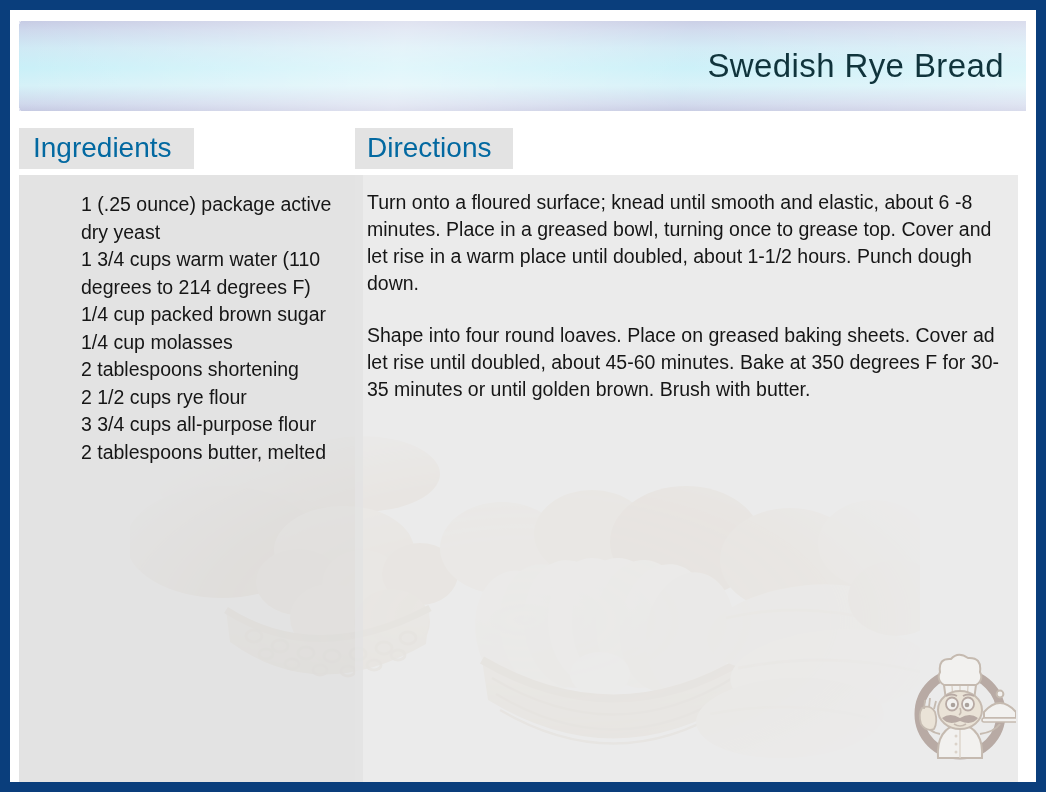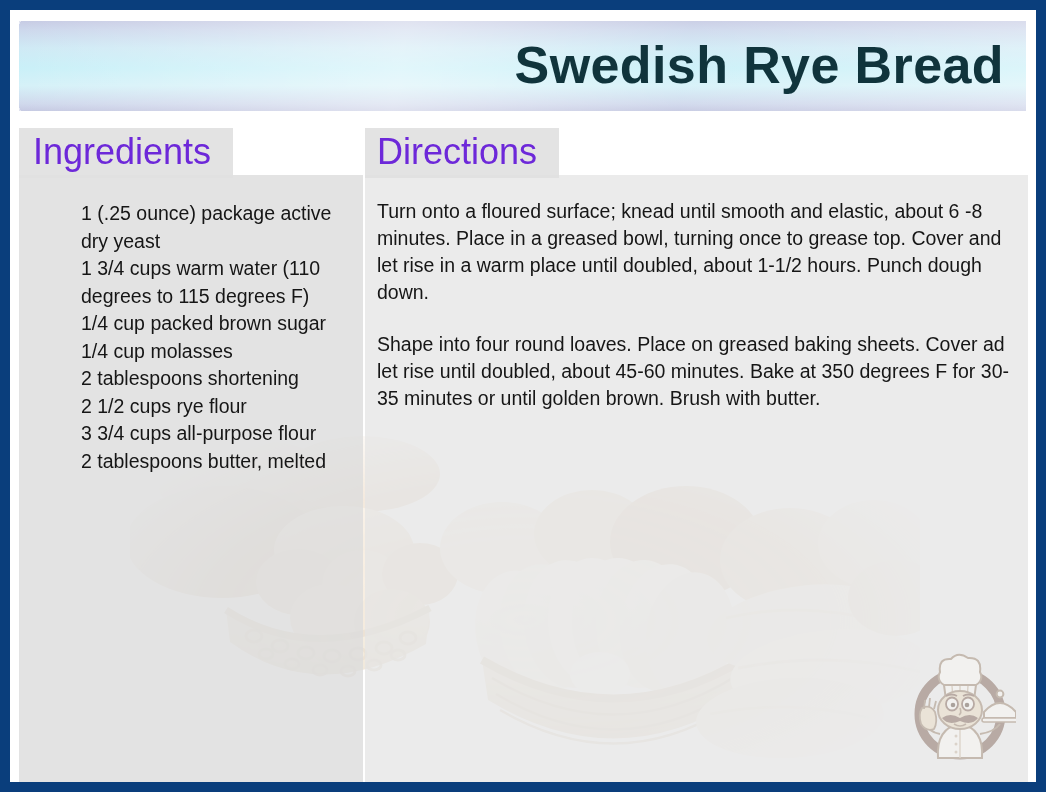--- a/index.html
+++ b/index.html
@@ -50,22 +50,22 @@
     inset: 0;
     background:
       linear-gradient(100deg, rgba(255,255,255,0) 0%, rgba(255,255,255,0.45) 38%, rgba(255,255,255,0.08) 66%, rgba(255,255,255,0.35) 100%);
     pointer-events: none;
   }
   .banner-title {
     position: absolute;
     right: 22px;
     top: 50%;
     transform: translateY(-52%);
-    font-size: 52px;
-    font-weight: 700;
+    font-size: 33px;
+    font-weight: 400;
     letter-spacing: 0.4px;
     color: #10343c;
     white-space: nowrap;
     line-height: 1;
     margin-left: 44px;
   }
 
   
   .photo {
     position: absolute;
@@ -86,29 +86,29 @@
     right: 9px;
     bottom: 0;
   }
 
   .col {
     position: absolute;
     top: 0;
     bottom: 0;
   }
   .col-ingredients { left: 0;   width: 344px; }
-  .col-directions  { left: 346px; width: 663px; }
+  .col-directions  { left: 336px; width: 663px; }
 
   .section-head {
     position: relative;
     display: inline-block;
     padding: 4px 22px 6px 14px;
-    font-size: 36px;
+    font-size: 28px;
     font-weight: 400;
-    color: #6d28d9;
+    color: #0369a1;
     line-height: 1.12;
     background: rgba(225,225,225,0.93);
     z-index: 3;
   }
   .col-directions .section-head { padding-left: 12px; }
 
   .panel {
     position: absolute;
     left: 0;
     right: 0;
@@ -262,21 +262,21 @@
       </svg>
     </div>
 
     <div class="columns">
 
       <div class="col col-ingredients">
         <div class="panel"></div>
         <div class="section-head">Ingredients</div>
         <div class="panel-body">
           <div class="ing-line">1 (.25 ounce) package active dry yeast</div>
-          <div class="ing-line">1 3/4 cups warm water (110 degrees to 115 degrees F)</div>
+          <div class="ing-line">1 3/4 cups warm water (110 degrees to 214 degrees F)</div>
           <div class="ing-line">1/4 cup packed brown sugar</div>
           <div class="ing-line">1/4 cup molasses</div>
           <div class="ing-line">2 tablespoons shortening</div>
           <div class="ing-line">2 1/2 cups rye flour</div>
           <div class="ing-line">3 3/4 cups all-purpose flour</div>
           <div class="ing-line">2 tablespoons butter, melted</div>
         </div>
       </div>
 
       <div class="col col-directions">

